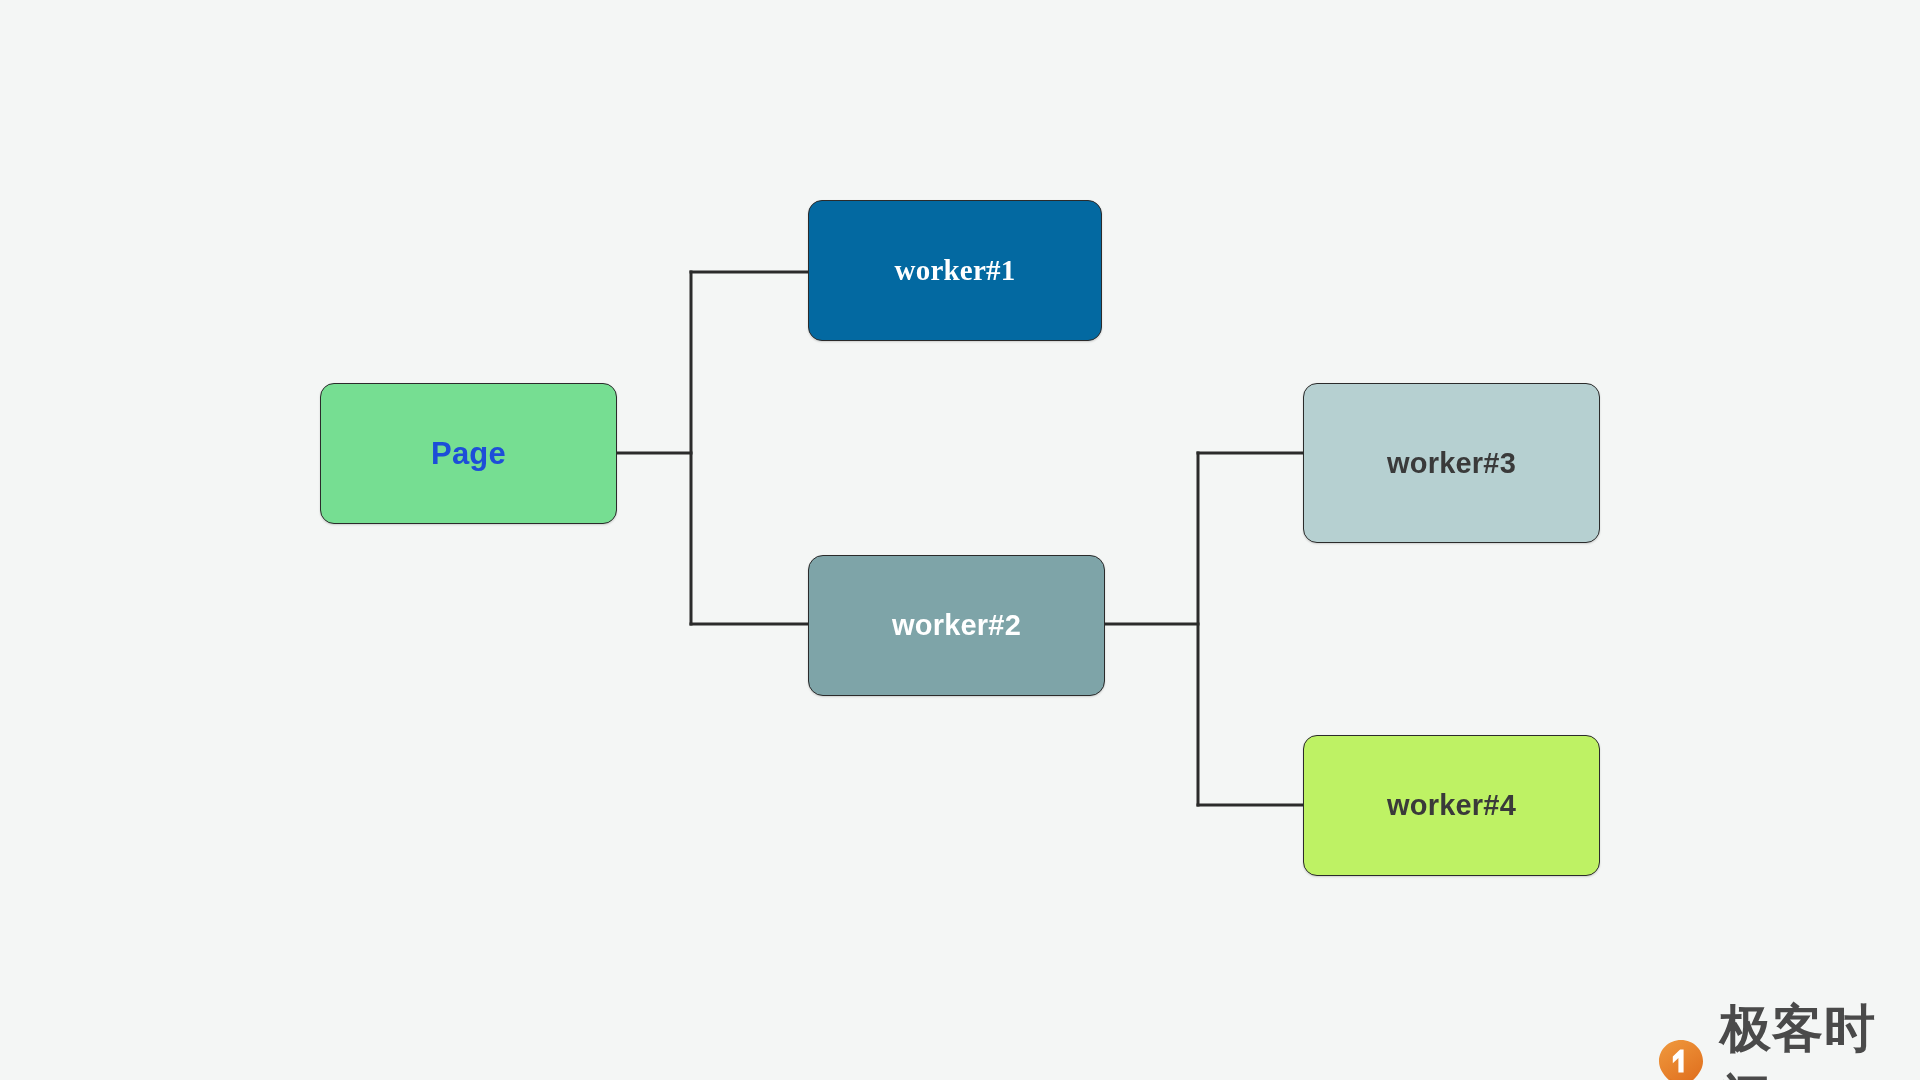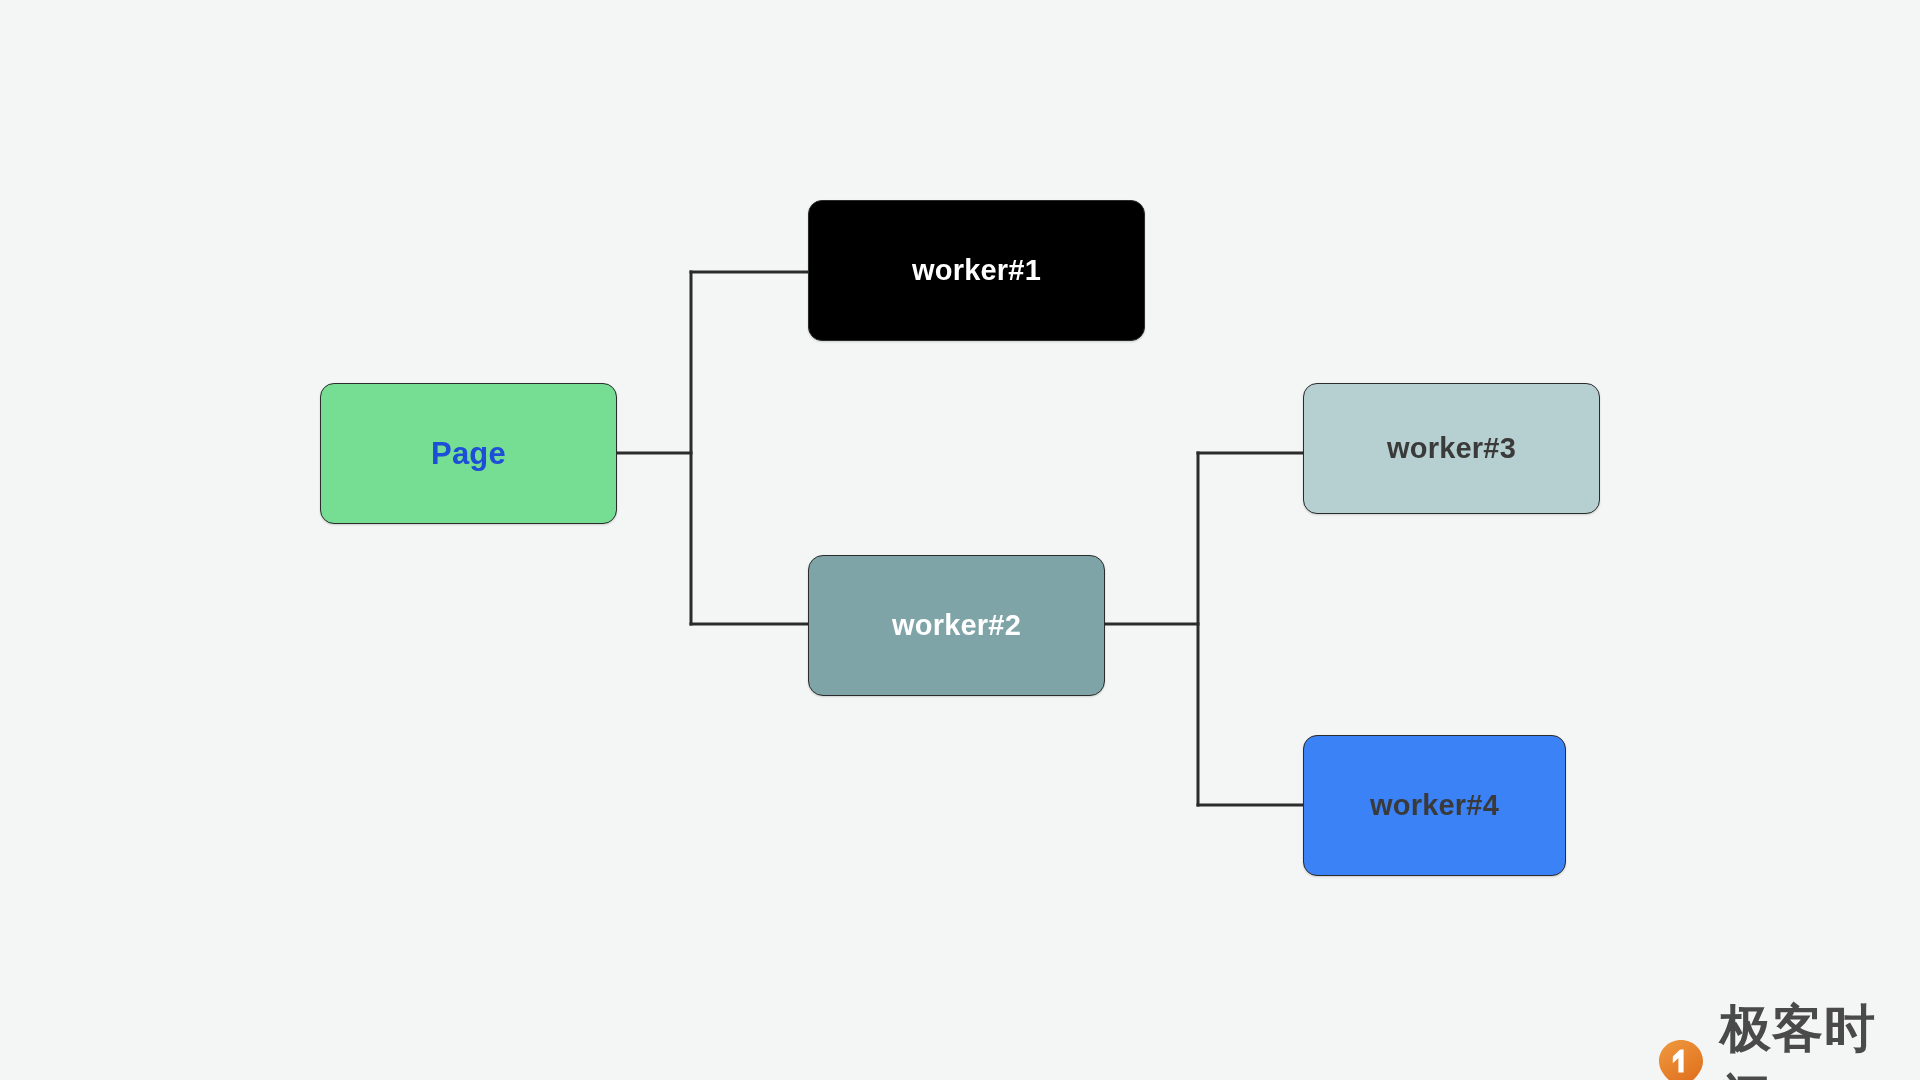--- a/index.html
+++ b/index.html
@@ -53,49 +53,50 @@
     height: 141px;
     background: #76de92;
   }
   .node-root .label {
     color: #1d4ed8;
     font-size: 31px;
   }
   .node-w1 {
     left: 808px;
     top: 200px;
-    width: 337px;
+    width: 294px;
     height: 141px;
-    background: #000000;
+    background: #0369a1;
+    font-family: Liberation Serif, serif;
   }
   .node-w2 {
     left: 808px;
     top: 555px;
     width: 297px;
     height: 141px;
     background: #7ea4a8;
     border-radius: 15px;
   }
   .node-w1 .label, .node-w2 .label {
     color: #ffffff;
     font-size: 29px;
   }
   .node-w3 {
     left: 1303px;
     top: 383px;
     width: 297px;
-    height: 131px;
+    height: 160px;
     background: #b6d0d1;
   }
   .node-w4 {
     left: 1303px;
     top: 735px;
-    width: 263px;
+    width: 297px;
     height: 141px;
-    background: #3b82f6;
+    background: #bef264;
   }
   .node-w3 .label, .node-w4 .label {
     color: #3a3a3a;
     font-size: 29px;
   }
   .brand {
     position: absolute;
     left: 1655px;
     top: 995px;
     display: flex;

